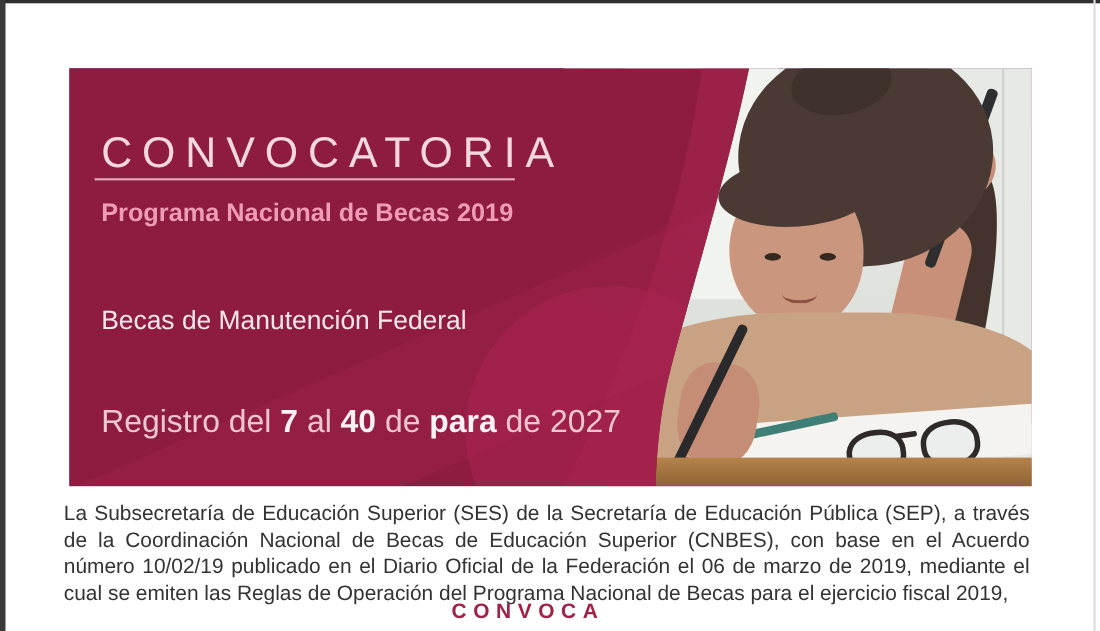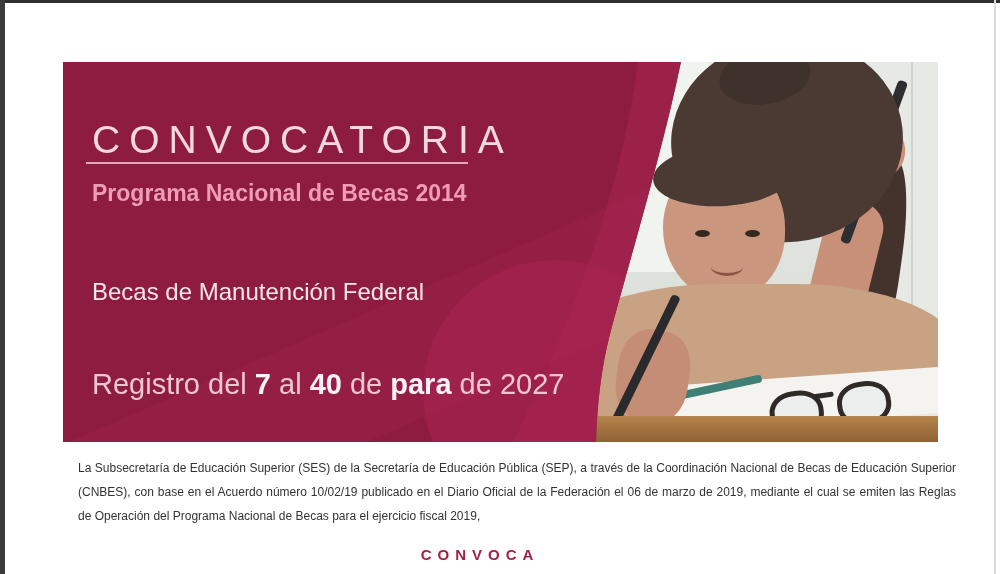--- a/index.html
+++ b/index.html
@@ -56,23 +56,23 @@
   .banner-text{position:absolute;left:29px;top:0;z-index:4;width:560px;}
   .b-title{margin:0;position:absolute;left:0;top:56px;font-size:39px;font-weight:300;
            letter-spacing:9px;color:#f3d8df;white-space:nowrap;}
   .b-rule{position:absolute;left:-6px;top:100px;width:382px;height:2px;background:#dfa8ba;}
   .b-subtitle{margin:0;position:absolute;left:0;top:118px;font-size:23px;font-weight:bold;color:#ee9db4;white-space:nowrap;}
   .b-program{position:absolute;left:0;top:214px;font-size:24px;font-weight:400;color:#f7e7eb;line-height:31px;white-space:nowrap;}
   .b-registro{position:absolute;left:0;top:306px;font-size:29px;font-weight:300;color:#eec6d2;white-space:nowrap;}
   .b-registro b{color:#fcf2f5;font-weight:bold;}
 
   
-  .paragraph{position:absolute;left:78px;top:456px;width:878px;font-size:12px;line-height:24px;
+  .paragraph{position:absolute;left:58px;top:456px;width:878px;font-size:19px;line-height:24px;
              font-weight:500;color:#333333;text-align:justify;}
-  .convoca{position:absolute;left:0;top:546px;width:960px;text-align:center;font-size:15px;
+  .convoca{position:absolute;left:0;top:546px;width:960px;text-align:center;font-size:19px;
            font-weight:bold;letter-spacing:6px;color:#a12247;}
 </style>
 </head>
 <body>
 
 <div class="page">
   <div class="top-line"></div>
   <div class="left-bar"></div>
   <div class="right-line"></div>
 
@@ -127,21 +127,21 @@
         <path d="M618 0 H575 C560 120 512 255 450 380 H533 C534 345 538 306 547 272 C566 200 599 92 618 0 Z" fill="#9c2149"></path>
         <circle cx="492" cy="330" r="132" fill="#a72450" opacity="0.55"></circle>
         <path d="M-40 400 L660 96 L770 180 L70 480 Z" fill="#b12a55" opacity="0.22"></path>
         <path d="M-30 390 L875 0 L875 380 Z" fill="url(#shine)"></path>
       </g>
     </svg>
 
     <div class="banner-text">
       <h1 class="b-title">CONVOCATORIA</h1>
       <div class="b-rule"></div>
-      <h2 class="b-subtitle">Programa Nacional de Becas 2014</h2>
+      <h2 class="b-subtitle">Programa Nacional de Becas 2019</h2>
       <div class="b-program">
         <div>Becas de Manutención Federal</div>
       </div>
       <div class="b-registro"><span>Registro del </span><b>7</b><span> al </span><b>40</b><span> de </span><b>para</b><span> de 2027</span></div>
     </div>
   </div>
 
   <div class="paragraph">La Subsecretaría de Educación Superior (SES) de la Secretaría de Educación Pública (SEP), a través de la Coordinación Nacional de Becas de Educación Superior (CNBES), con base en el Acuerdo número 10/02/19 publicado en el Diario Oficial de la Federación el 06 de marzo de 2019, mediante el cual se emiten las Reglas de Operación del Programa Nacional de Becas para el ejercicio fiscal 2019,</div>
 
   <div class="convoca">CONVOCA</div>

